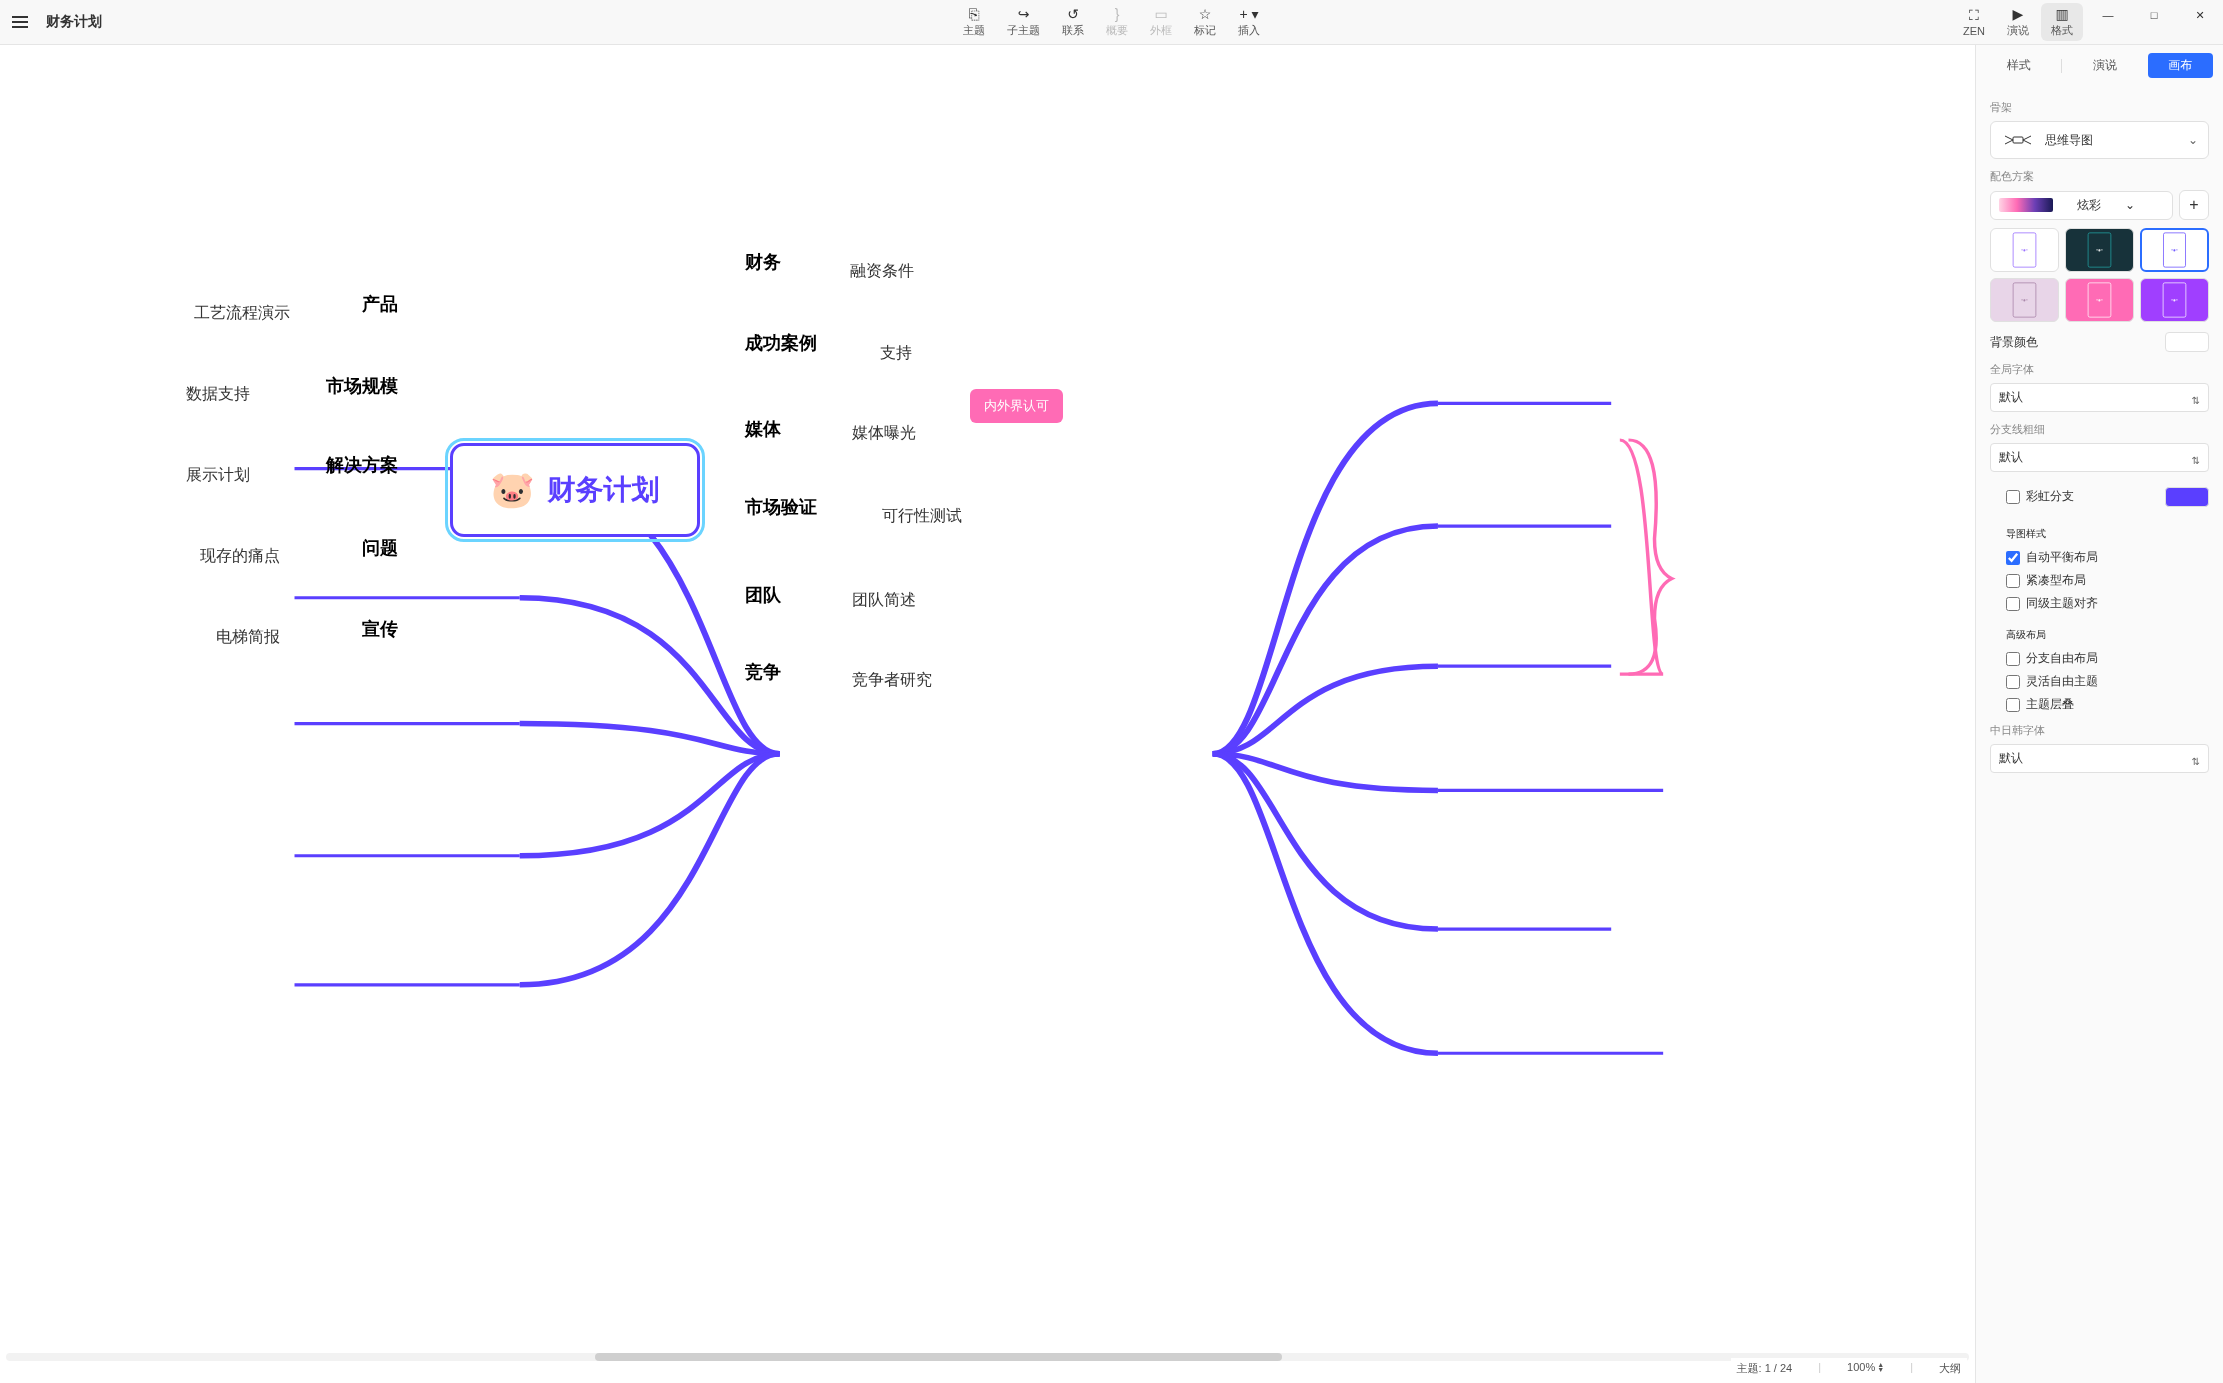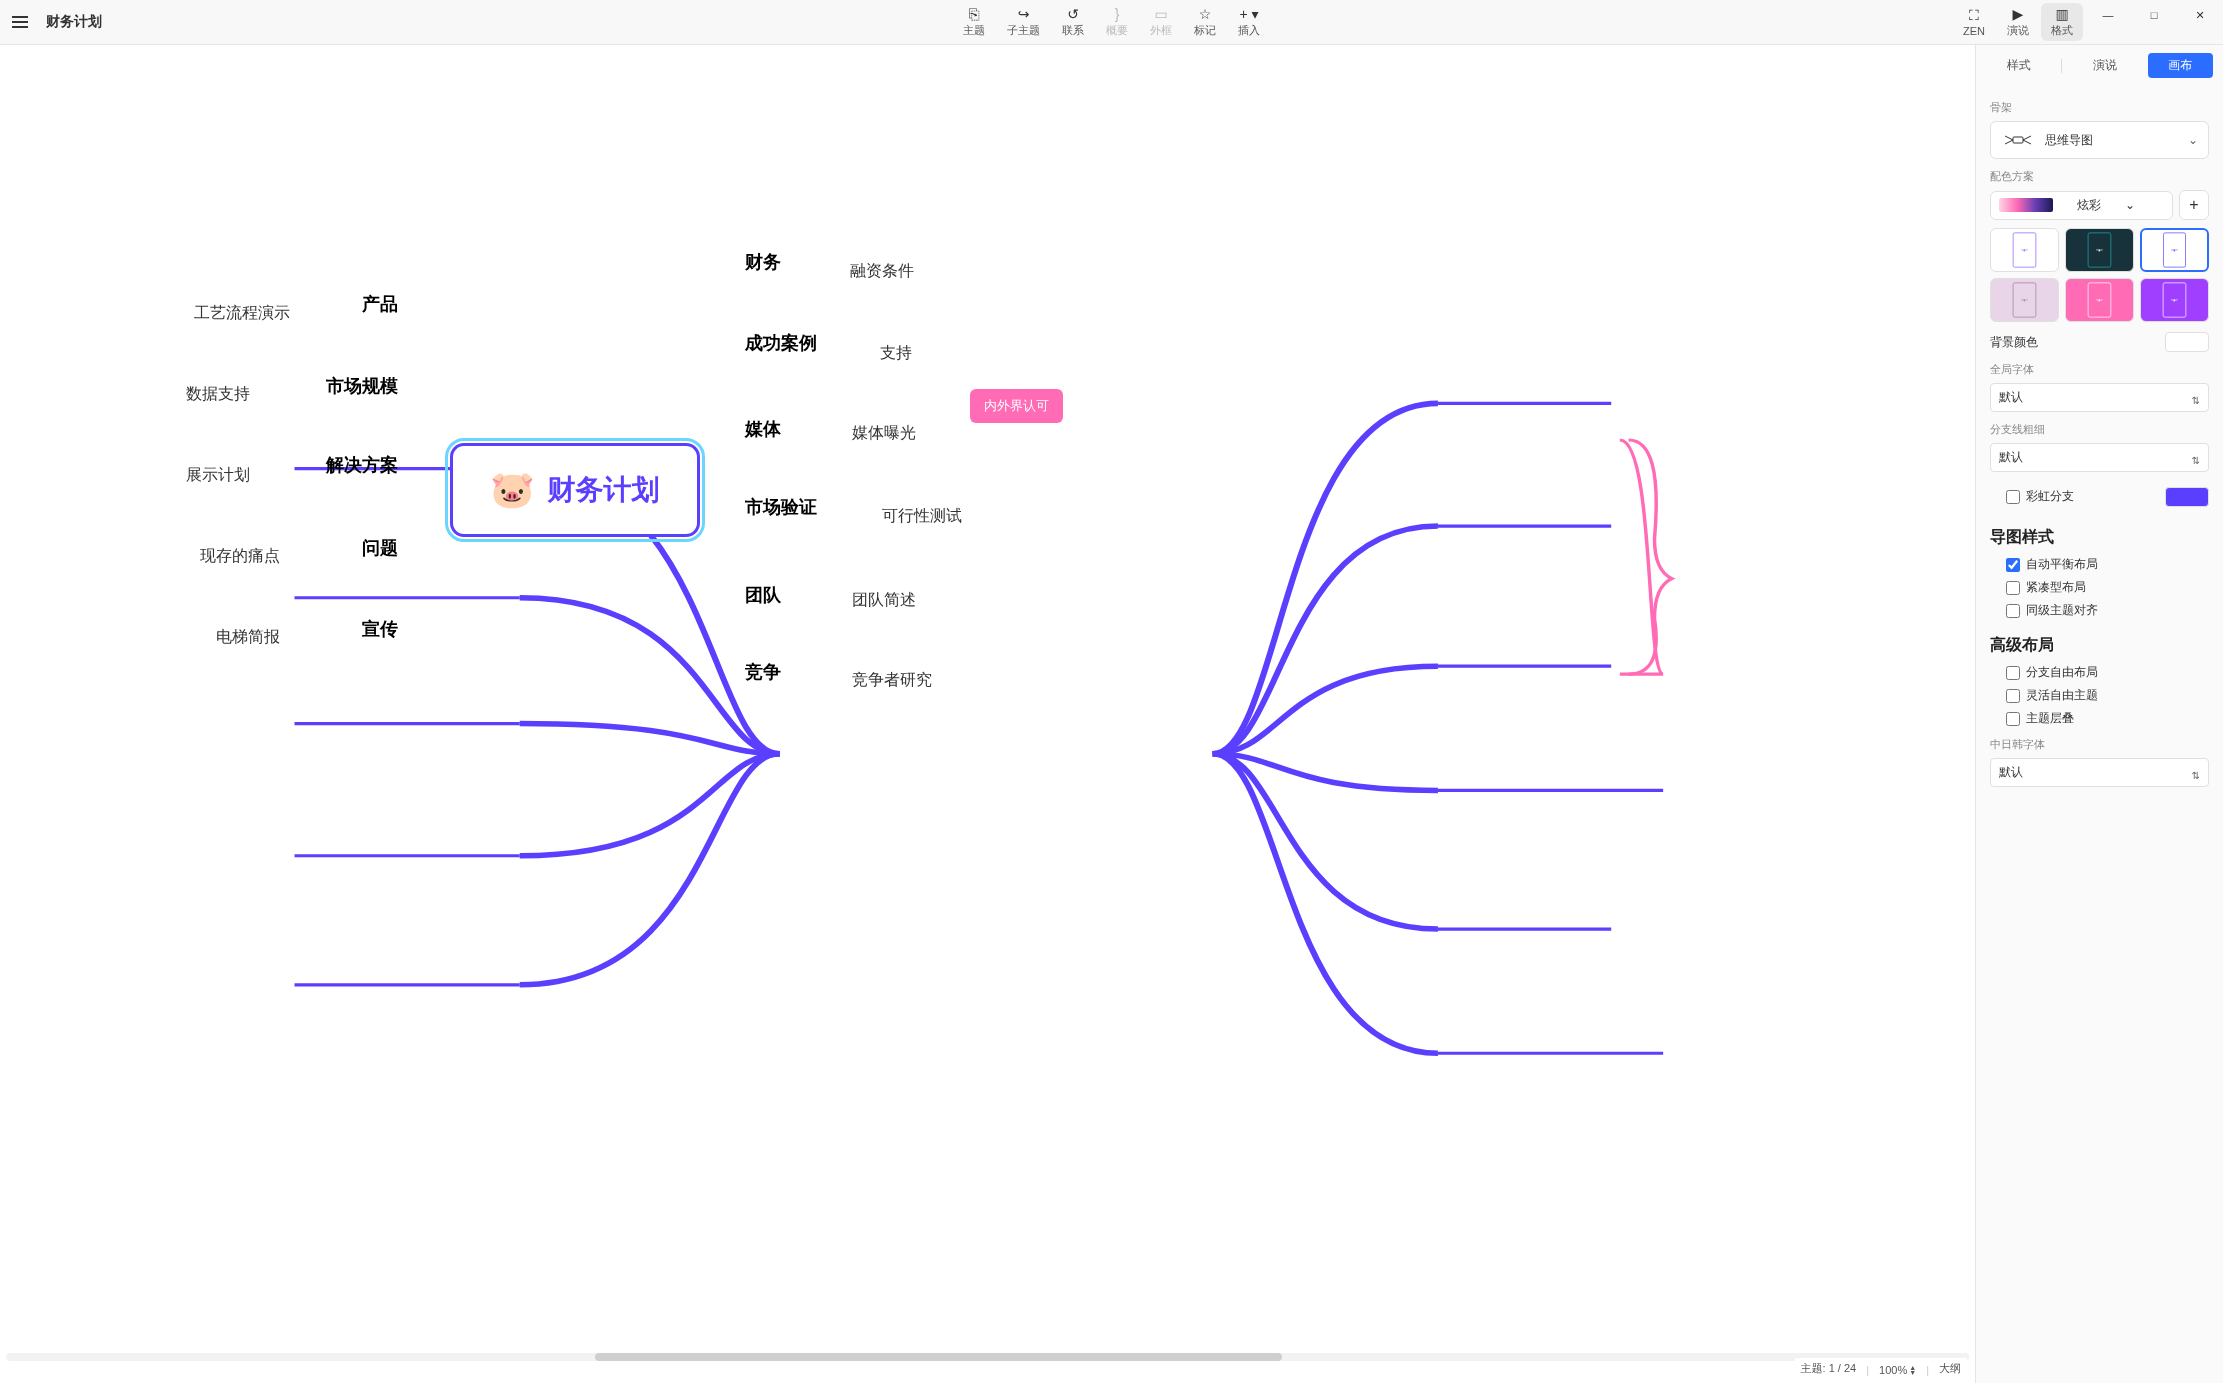--- a/index.html
+++ b/index.html
@@ -22,40 +22,40 @@
 .win-btn{width:46px;height:30px;display:flex;align-items:center;justify-content:center;cursor:pointer;font-size:11px}
 .main{flex:1;display:flex;overflow:hidden}
 .canvas{flex:1;position:relative;overflow:hidden;background:#fff}
 .panel{width:248px;border-left:1px solid #e5e5e5;background:#fafafa;display:flex;flex-direction:column;overflow:hidden}
 .panel-tabs{display:flex;padding:8px 10px 6px;gap:10px;align-items:center}
 .ptab{flex:1;text-align:center;padding:4px 0;font-size:12px;cursor:pointer;border-radius:4px;color:#555}
 .ptab.active{background:#2b6dff;color:#fff}
 .divider{width:1px;height:14px;background:#ddd}
 .panel-body{flex:1;overflow-y:auto;padding:6px 14px 20px}
 .section-label{font-size:11px;color:#888;margin:10px 0 6px}
-.section-title{font-size:16px;font-weight:700;color:#222;margin:16px 0 8px}
+.section-title{font-size:10px;font-weight:400;color:#222;margin:16px 16px 8px}
 .select-box{border:1px solid #e0e0e0;border-radius:6px;background:#fff;display:flex;align-items:center;padding:8px 10px;cursor:pointer;gap:10px}
 .select-box .chev{margin-left:auto;color:#666}
 .struct-thumb{width:34px;height:20px;display:block}
 .color-row{display:flex;gap:6px;align-items:center}
 .color-sel{flex:1;border:1px solid #e0e0e0;border-radius:6px;background:#fff;display:flex;align-items:center;padding:5px 8px;cursor:pointer;gap:24px}
 .grad{width:54px;height:14px;background:linear-gradient(90deg,#ffd4e5,#ff6bb5,#6b3fb5,#1a1a55);border-radius:2px}
 .plus-btn{width:30px;height:30px;border:1px solid #e0e0e0;border-radius:6px;background:#fff;display:flex;align-items:center;justify-content:center;cursor:pointer;font-size:16px}
 .theme-grid{display:grid;grid-template-columns:1fr 1fr 1fr;gap:6px;margin-top:8px}
 .theme-item{height:44px;border:1px solid #e0e0e0;border-radius:6px;cursor:pointer;display:flex;align-items:center;justify-content:center;position:relative;overflow:hidden}
 .theme-item.sel{border:2px solid #2b6dff}
 .mini{transform:scale(.35)}
 .row-between{display:flex;align-items:center;justify-content:space-between;margin:10px 0}
 .swatch{width:44px;height:20px;border:1px solid #e0e0e0;border-radius:4px;background:#fff;cursor:pointer}
 .rainbow-swatch{background:#5a3fff}
 .sel-small{width:100%;border:1px solid #e0e0e0;border-radius:4px;background:#fff;padding:5px 8px;cursor:pointer;display:flex;align-items:flex-end}
 .sel-small .chev{margin-left:auto;color:#666;font-size:10px}
 .check-row{display:flex;align-items:center;gap:6px;margin:6px 16px;cursor:pointer}
 .check-row input{width:14px;height:14px;accent-color:#2b6dff}
-.statusbar{position:absolute;right:8px;bottom:4px;display:flex;align-items:flex-end;gap:10px;font-size:11px;color:#555;background:#fff;padding:3px 6px}
+.statusbar{position:absolute;right:8px;bottom:4px;display:flex;align-items:flex-start;gap:26px;font-size:11px;color:#555;background:#fff;padding:3px 6px}
 .statusbar .sep{color:#ccc}
 .zoom-ctrl{display:flex;align-items:center;gap:2px}
 .zoom-ctrl .spin{display:flex;flex-direction:column;line-height:5px;font-size:7px;cursor:pointer}
 .hscroll{position:absolute;bottom:22px;left:6px;right:6px;height:8px;background:#f2f2f2;border-radius:4px}
 .hscroll-thumb{position:absolute;height:8px;background:#cfcfcf;border-radius:4px}
 
 .central{position:absolute;left:450px;top:398px;width:250px;height:94px;border:3px solid #5a3fff;border-radius:14px;display:flex;align-items:center;justify-content:center;gap:12px;background:#fff;outline:3px solid #6bd4ff;outline-offset:2px}
 .central .piggy{font-size:36px}
 .central .txt{font-size:28px;font-weight:700;color:#5a3fff}
 .branch-r{position:absolute;font-size:18px;font-weight:700;color:#000}

